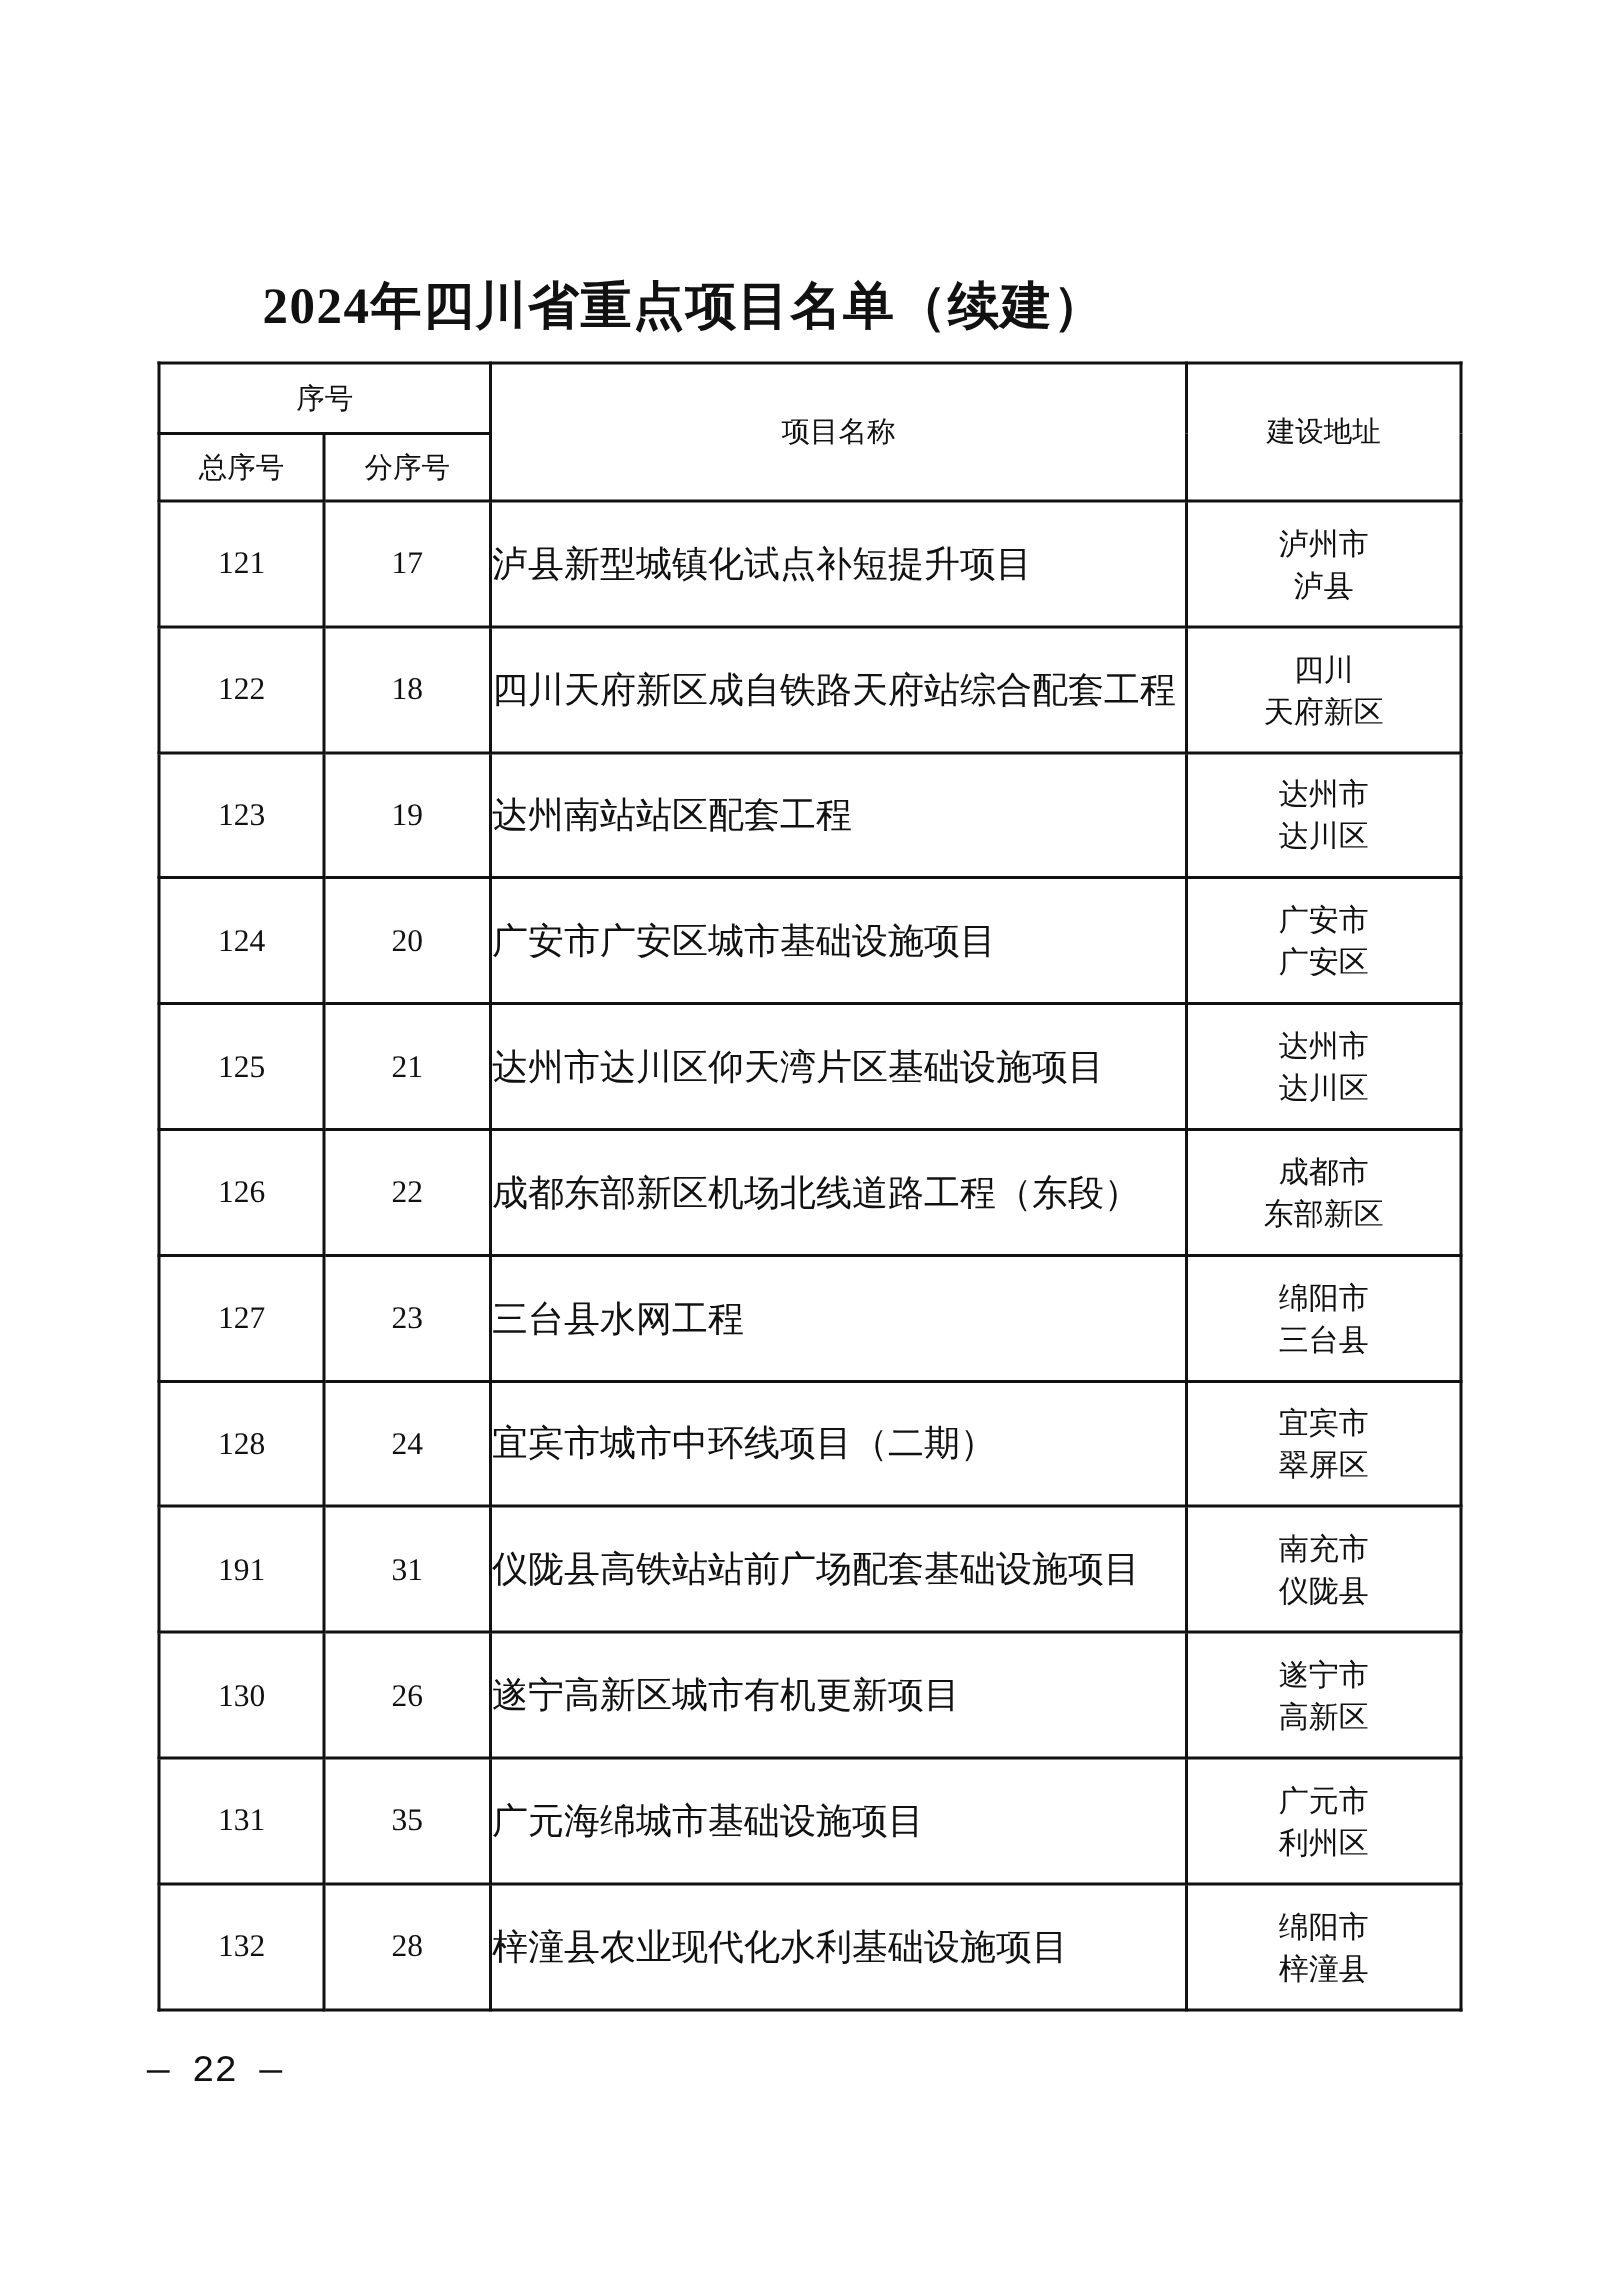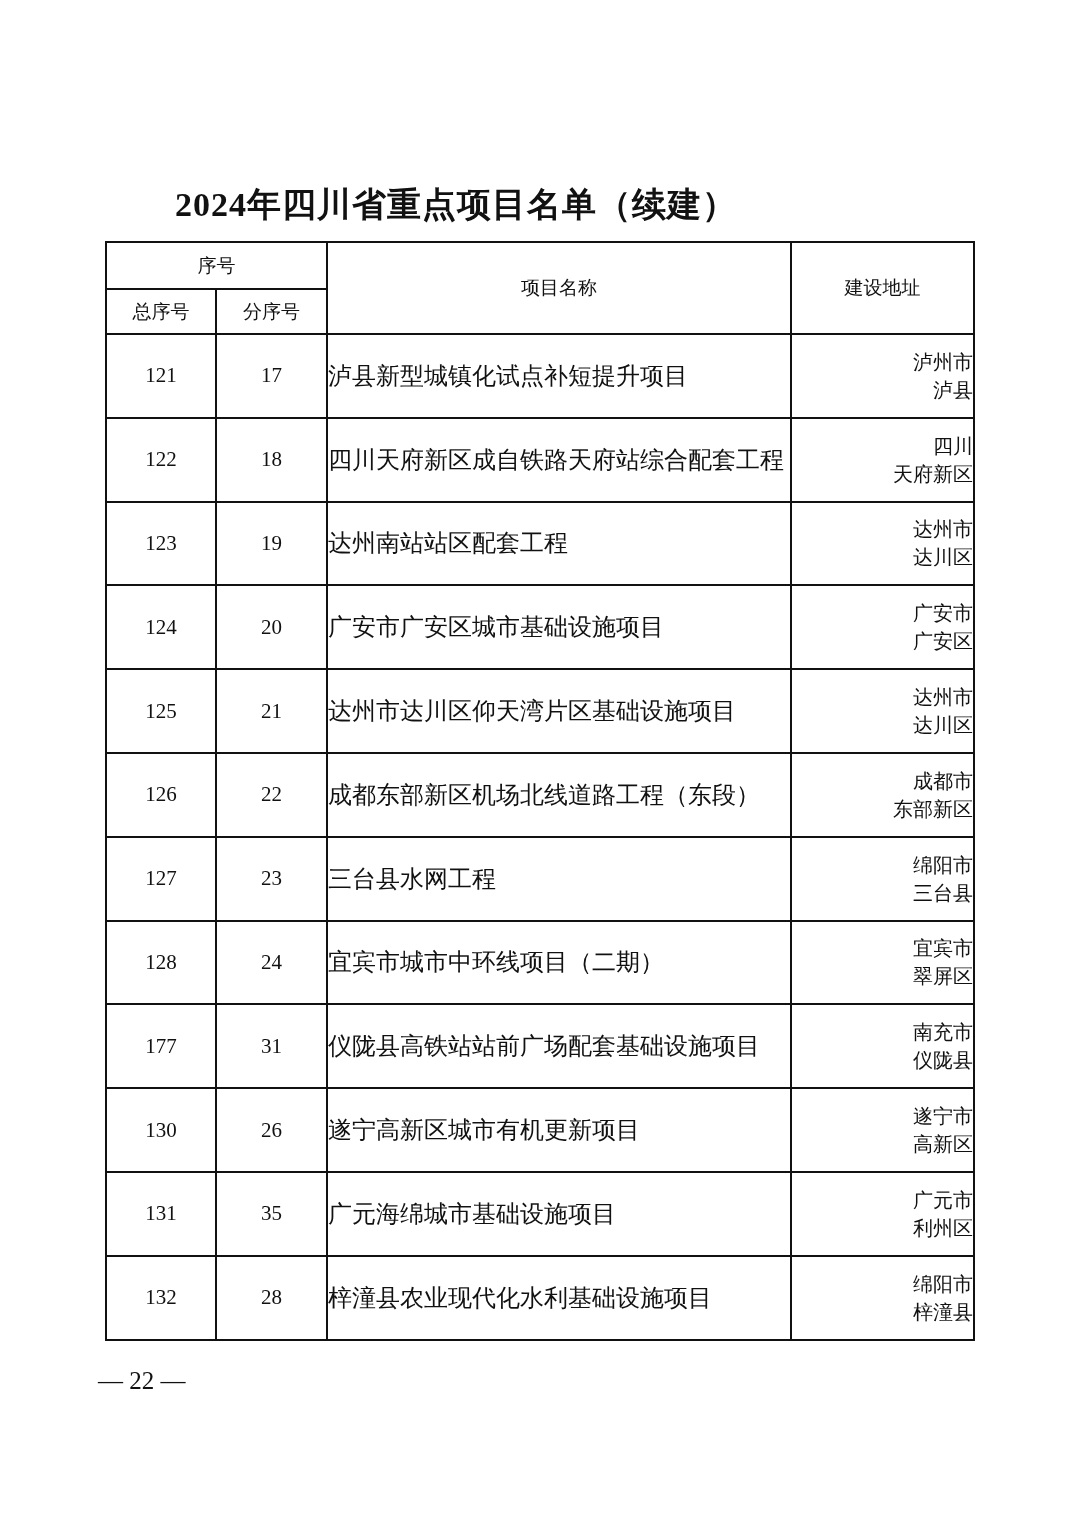--- a/index.html
+++ b/index.html
@@ -60,31 +60,31 @@
       margin-top: 20px;
     }
     td.name {
       text-align: left;
       vertical-align: middle;
       padding-left: 3px;
       font-size: 24px;
       white-space: nowrap;
     }
     td.loc {
-      text-align: right;
+      text-align: center;
       vertical-align: middle;
       font-size: 20px;
       line-height: 28px;
     }
     td.loc span { display: block; }
     .page-num {
       position: absolute;
       left: 98px;
       top: 1365px;
-      font-family: Liberation Serif, serif;
+      font-family: Liberation Mono, monospace;
       font-size: 25px;
       line-height: 32px;
       text-align: right;
     }
   </style>
 </head>
 <body>
 
 <div class="title">2024年四川省重点项目名单（续建）</div>
 
@@ -173,21 +173,21 @@
     <tr class="row">
       <td class="num">128</td>
       <td class="num">24</td>
       <td class="name">宜宾市城市中环线项目（二期）</td>
       <td class="loc">
           <span>宜宾市</span>
           <span>翠屏区</span>
         </td>
     </tr>
     <tr class="row">
-      <td class="num">177</td>
+      <td class="num">191</td>
       <td class="num">31</td>
       <td class="name">仪陇县高铁站站前广场配套基础设施项目</td>
       <td class="loc">
           <span>南充市</span>
           <span>仪陇县</span>
         </td>
     </tr>
     <tr class="row">
       <td class="num">130</td>
       <td class="num">26</td>

